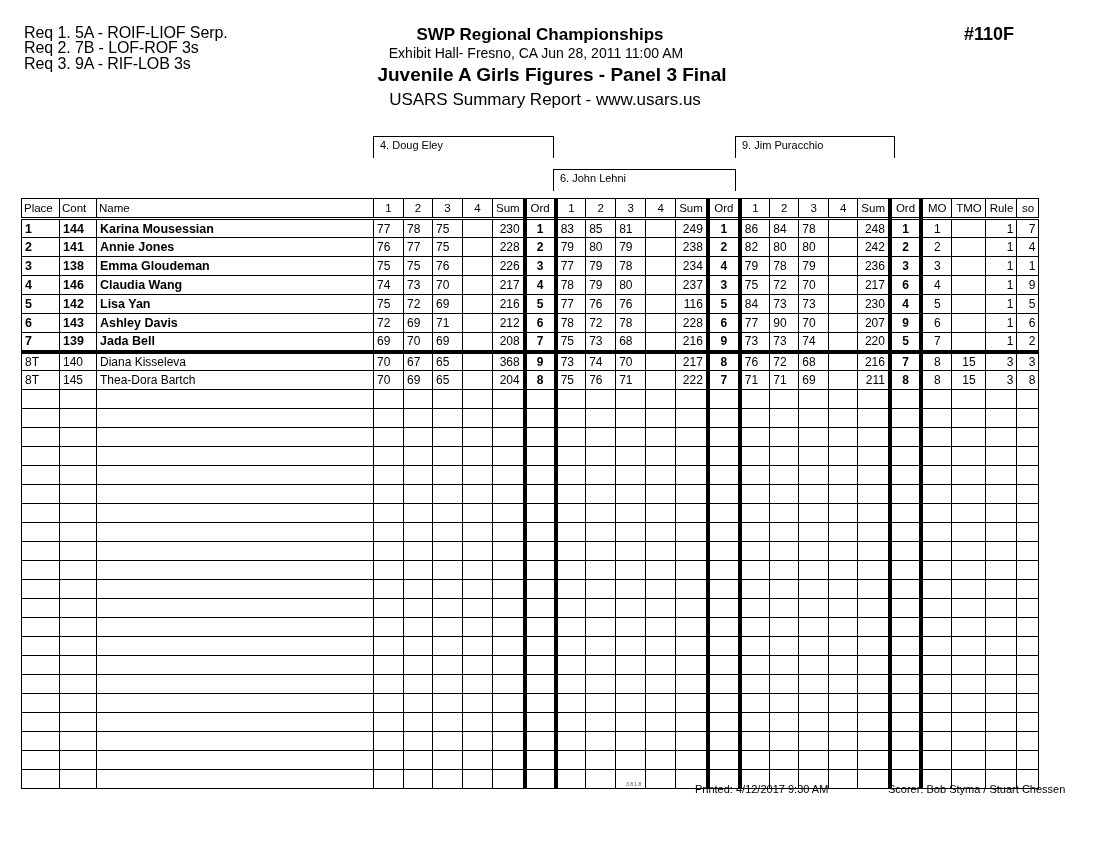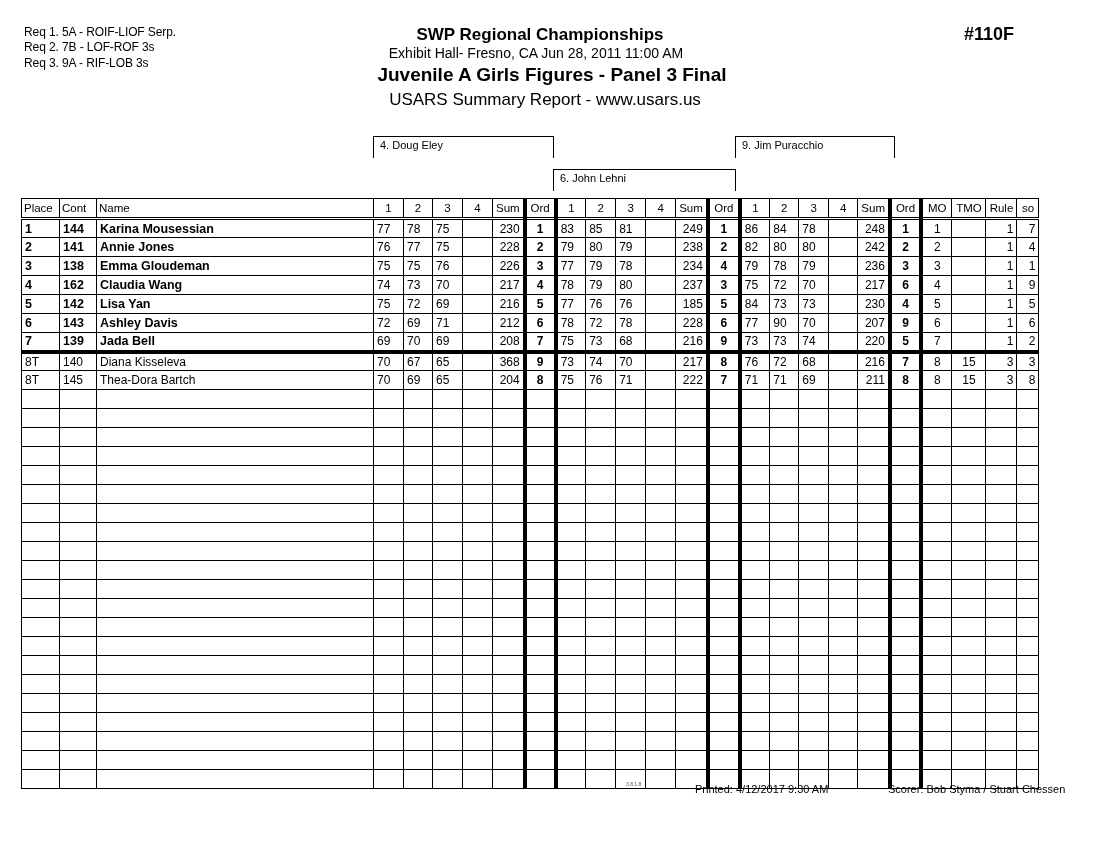--- a/index.html
+++ b/index.html
@@ -1,19 +1,19 @@
 <!DOCTYPE html>
 <html><head>
 <meta charset="utf-8">
 <style>
   html, body { margin:0; padding:0; background:#ffffff; }
   body { width:1100px; height:850px; position:relative; overflow:hidden;
          font-family:"Liberation Sans", sans-serif; color:#000; }
   .abs { position:absolute; }
-  .req { left:24px; font-size:12px; line-height:15px; letter-spacing:-0.1px; }
+  .req { left:24px; font-size:16px; line-height:15px; letter-spacing:-0.1px; }
   .center { left:0; width:1100px; text-align:center; }
   .t1 { top:25px; font-size:17px; font-weight:bold; left:-10px; }
   .t2 { top:45px; font-size:14px; left:-14px; }
   .t3 { top:64px; font-size:19px; font-weight:bold; left:2px; }
   .t4 { top:90px; font-size:17px; left:-5px; }
   .evnum { left:964px; top:24px; font-size:18px; font-weight:bold; }
 
   .judge-box { top:136px; height:22px; border:1px solid #000; border-bottom:none;
                font-size:11px; box-sizing:border-box; padding:2px 13px 0 6px; }
 
@@ -182,21 +182,21 @@
         <td class="sc"></td>
         <td class="num thickr">236</td>
         <td class="ordv thickr">3</td>
         <td class="ctr">3</td>
         <td class="ctr"></td>
         <td class="num">1</td>
         <td class="num">1</td>
       </tr>
       <tr class="bold">
         <td class="sc bb">4</td>
-        <td class="sc bb">162</td>
+        <td class="sc bb">146</td>
         <td class="sc bb">Claudia Wang</td>
         <td class="sc">74</td>
         <td class="sc">73</td>
         <td class="sc">70</td>
         <td class="sc"></td>
         <td class="num thickr">217</td>
         <td class="ordv thickr">4</td>
         <td class="sc">78</td>
         <td class="sc">79</td>
         <td class="sc">80</td>
@@ -221,21 +221,21 @@
         <td class="sc">75</td>
         <td class="sc">72</td>
         <td class="sc">69</td>
         <td class="sc"></td>
         <td class="num thickr">216</td>
         <td class="ordv thickr">5</td>
         <td class="sc">77</td>
         <td class="sc">76</td>
         <td class="sc">76</td>
         <td class="sc"></td>
-        <td class="num thickr">185</td>
+        <td class="num thickr">116</td>
         <td class="ordv thickr">5</td>
         <td class="sc">84</td>
         <td class="sc">73</td>
         <td class="sc">73</td>
         <td class="sc"></td>
         <td class="num thickr">230</td>
         <td class="ordv thickr">4</td>
         <td class="ctr">5</td>
         <td class="ctr"></td>
         <td class="num">1</td>

